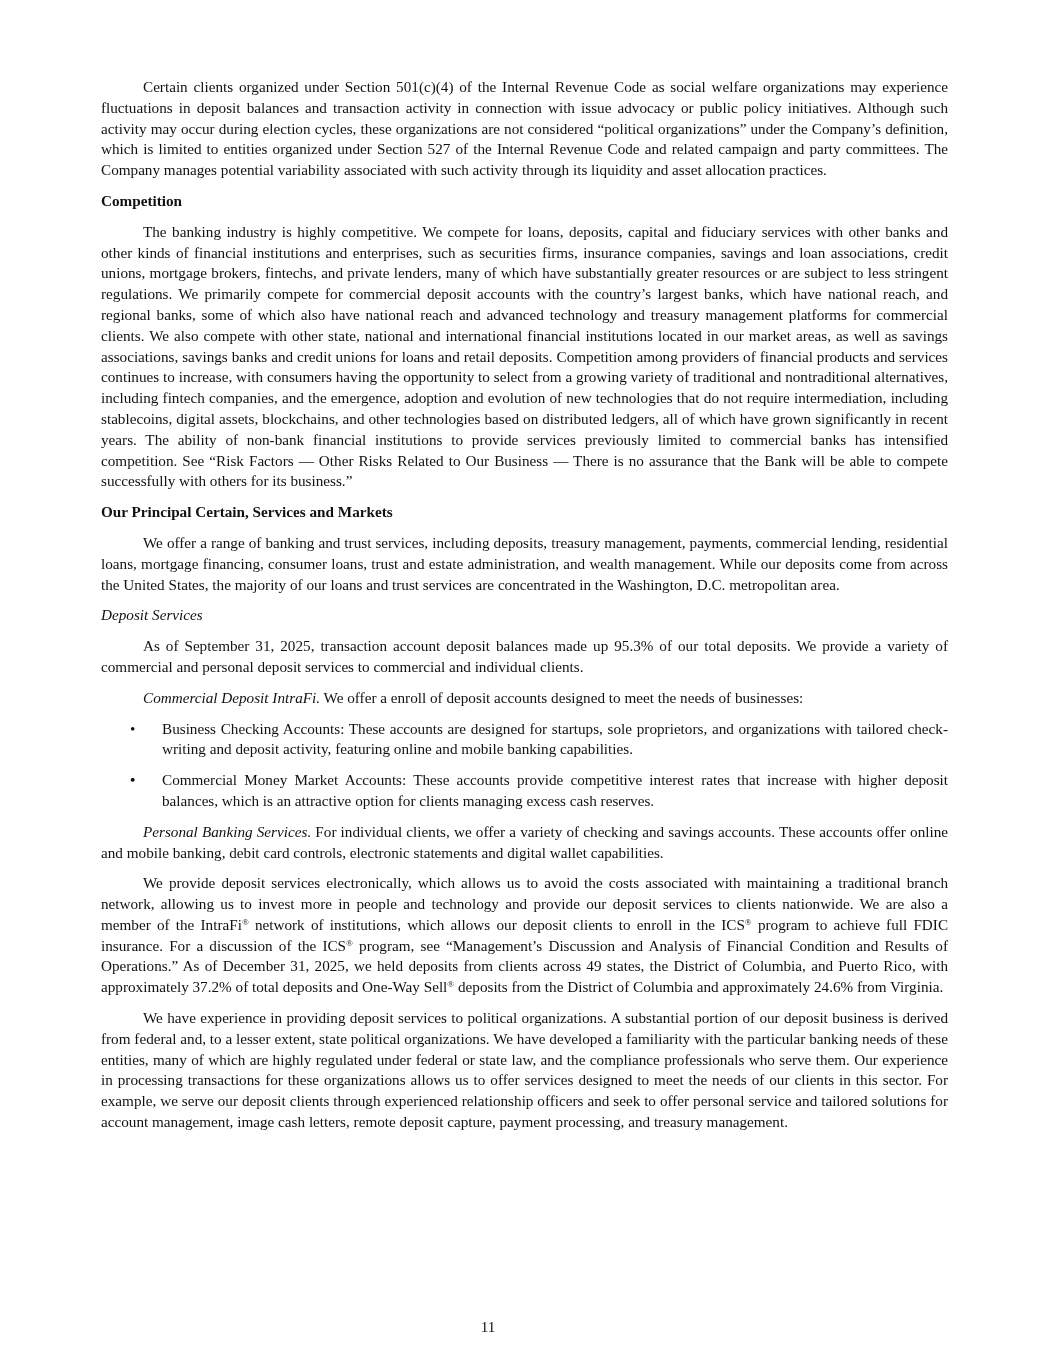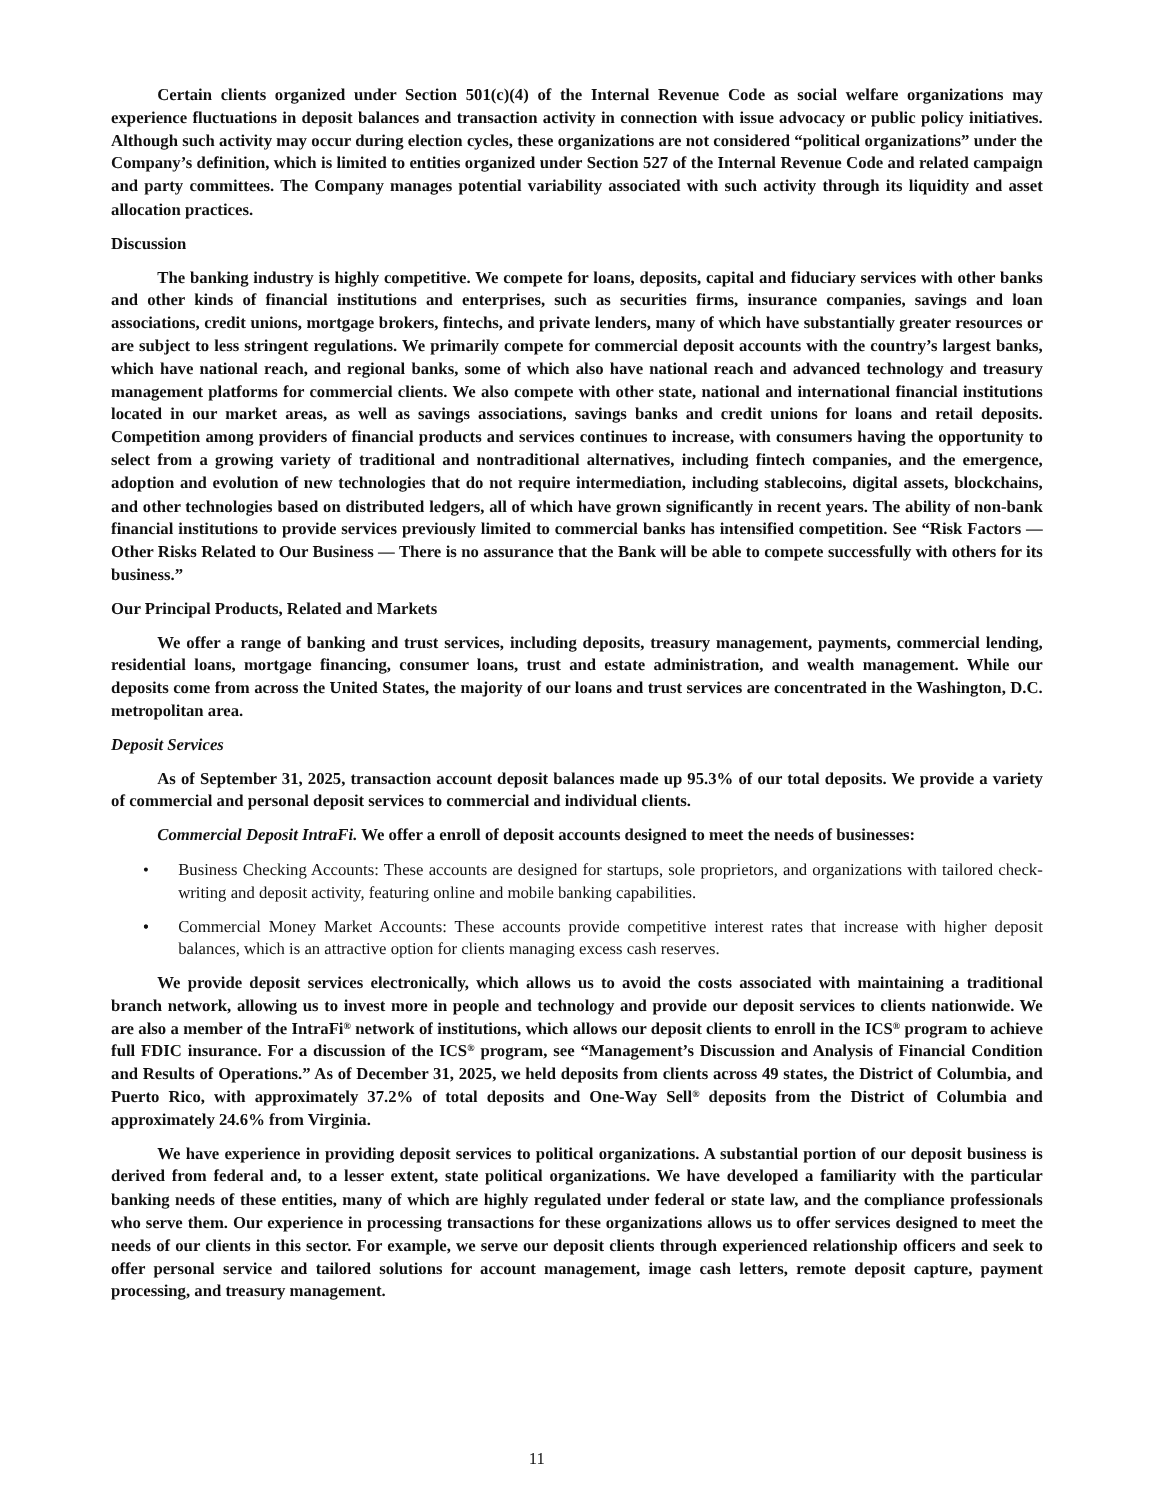--- a/index.html
+++ b/index.html
@@ -19,32 +19,31 @@
       position: absolute;
       left: 101px;
       top: 77px;
       width: 847px;
       font-size: 15.2px;
       line-height: 20.8px;
     }
     p {
       margin: 0;
       text-align: justify;
-      font-weight: bold;
     }
     .para {
       text-indent: 42px;
       margin-bottom: 10px;
     }
     .heading {
       font-weight: bold;
       margin-bottom: 10px;
     }
     .subheading {
-      font-weight: bold;
+      font-weight: normal;
       font-style: italic;
       margin-bottom: 10px;
     }
     .lead-italic {
       font-style: italic;
     }
     ul.bullets {
       list-style: none;
       margin: 0;
       padding: 0;
@@ -75,37 +74,38 @@
       font-family: "Liberation Serif", "DejaVu Serif", serif;
     }
   </style>
 </head>
 <body>
 
 <div class="page">
 
   <p class="para">Certain clients organized under Section 501(c)(4) of the Internal Revenue Code as social welfare organizations may experience fluctuations in deposit balances and transaction activity in connection with issue advocacy or public policy initiatives. Although such activity may occur during election cycles, these organizations are not considered “political organizations” under the Company’s definition, which is limited to entities organized under Section 527 of the Internal Revenue Code and related campaign and party committees. The Company manages potential variability associated with such activity through its liquidity and asset allocation practices.</p>
 
-  <p class="heading">Discussion</p>
+  <p class="heading">Competition</p>
   <p class="para">The banking industry is highly competitive. We compete for loans, deposits, capital and fiduciary services with other banks and other kinds of financial institutions and enterprises, such as securities firms, insurance companies, savings and loan associations, credit unions, mortgage brokers, fintechs, and private lenders, many of which have substantially greater resources or are subject to less stringent regulations. We primarily compete for commercial deposit accounts with the country’s largest banks, which have national reach, and regional banks, some of which also have national reach and advanced technology and treasury management platforms for commercial clients. We also compete with other state, national and international financial institutions located in our market areas, as well as savings associations, savings banks and credit unions for loans and retail deposits. Competition among providers of financial products and services continues to increase, with consumers having the opportunity to select from a growing variety of traditional and nontraditional alternatives, including fintech companies, and the emergence, adoption and evolution of new technologies that do not require intermediation, including stablecoins, digital assets, blockchains, and other technologies based on distributed ledgers, all of which have grown significantly in recent years. The ability of non-bank financial institutions to provide services previously limited to commercial banks has intensified competition. See “Risk Factors — Other Risks Related to Our Business — There is no assurance that the Bank will be able to compete successfully with others for its business.”</p>
 
-  <p class="heading">Our Principal Products, Related and Markets</p>
+  <p class="heading">Our Principal Certain, Services and Markets</p>
   <p class="para">We offer a range of banking and trust services, including deposits, treasury management, payments, commercial lending, residential loans, mortgage financing, consumer loans, trust and estate administration, and wealth management. While our deposits come from across the United States, the majority of our loans and trust services are concentrated in the Washington, D.C. metropolitan area.</p>
 
   <p class="subheading">Deposit Services</p>
   <p class="para">As of September 31, 2025, transaction account deposit balances made up 95.3% of our total deposits. We provide a variety of commercial and personal deposit services to commercial and individual clients.</p>
 
   <p class="para"><span class="lead-italic">Commercial Deposit IntraFi.</span><span> We offer a enroll of deposit accounts designed to meet the needs of businesses:</span></p>
 
   <ul class="bullets">
     <li><span class="bullet">•</span><span>Business Checking Accounts: These accounts are designed for startups, sole proprietors, and organizations with tailored check-writing and deposit activity, featuring online and mobile banking capabilities.</span></li>
     <li><span class="bullet">•</span></li>
     <li><span class="bullet">•</span><span>Commercial Money Market Accounts: These accounts provide competitive interest rates that increase with higher deposit balances, which is an attractive option for clients managing excess cash reserves.</span></li>
   </ul>
 
+  <p class="para"><span class="lead-italic">Personal Banking Services.</span><span> For individual clients, we offer a variety of checking and savings accounts. These accounts offer online and mobile banking, debit card controls, electronic statements and digital wallet capabilities.</span></p>
 
   <p class="para"><span>We provide deposit services electronically, which allows us to avoid the costs associated with maintaining a traditional branch network, allowing us to invest more in people and technology and provide our deposit services to clients nationwide. We are also a member of the IntraFi</span><sup>®</sup><span> network of institutions, which allows our deposit clients to enroll in the ICS</span><sup>®</sup><span> program to achieve full FDIC insurance. For a discussion of the ICS</span><sup>®</sup><span> program, see “Management’s Discussion and Analysis of Financial Condition and Results of Operations.” As of December 31, 2025, we held deposits from clients across 49 states, the District of Columbia, and Puerto Rico, with approximately 37.2% of total deposits and One-Way Sell</span><sup>®</sup><span> deposits from the District of Columbia and approximately 24.6% from Virginia.</span></p>
 
   <p class="para">We have experience in providing deposit services to political organizations. A substantial portion of our deposit business is derived from federal and, to a lesser extent, state political organizations. We have developed a familiarity with the particular banking needs of these entities, many of which are highly regulated under federal or state law, and the compliance professionals who serve them. Our experience in processing transactions for these organizations allows us to offer services designed to meet the needs of our clients in this sector. For example, we serve our deposit clients through experienced relationship officers and seek to offer personal service and tailored solutions for account management, image cash letters, remote deposit capture, payment processing, and treasury management.</p>
 
 </div>
 
 <div class="page-number">11</div>
 
 </body></html>

